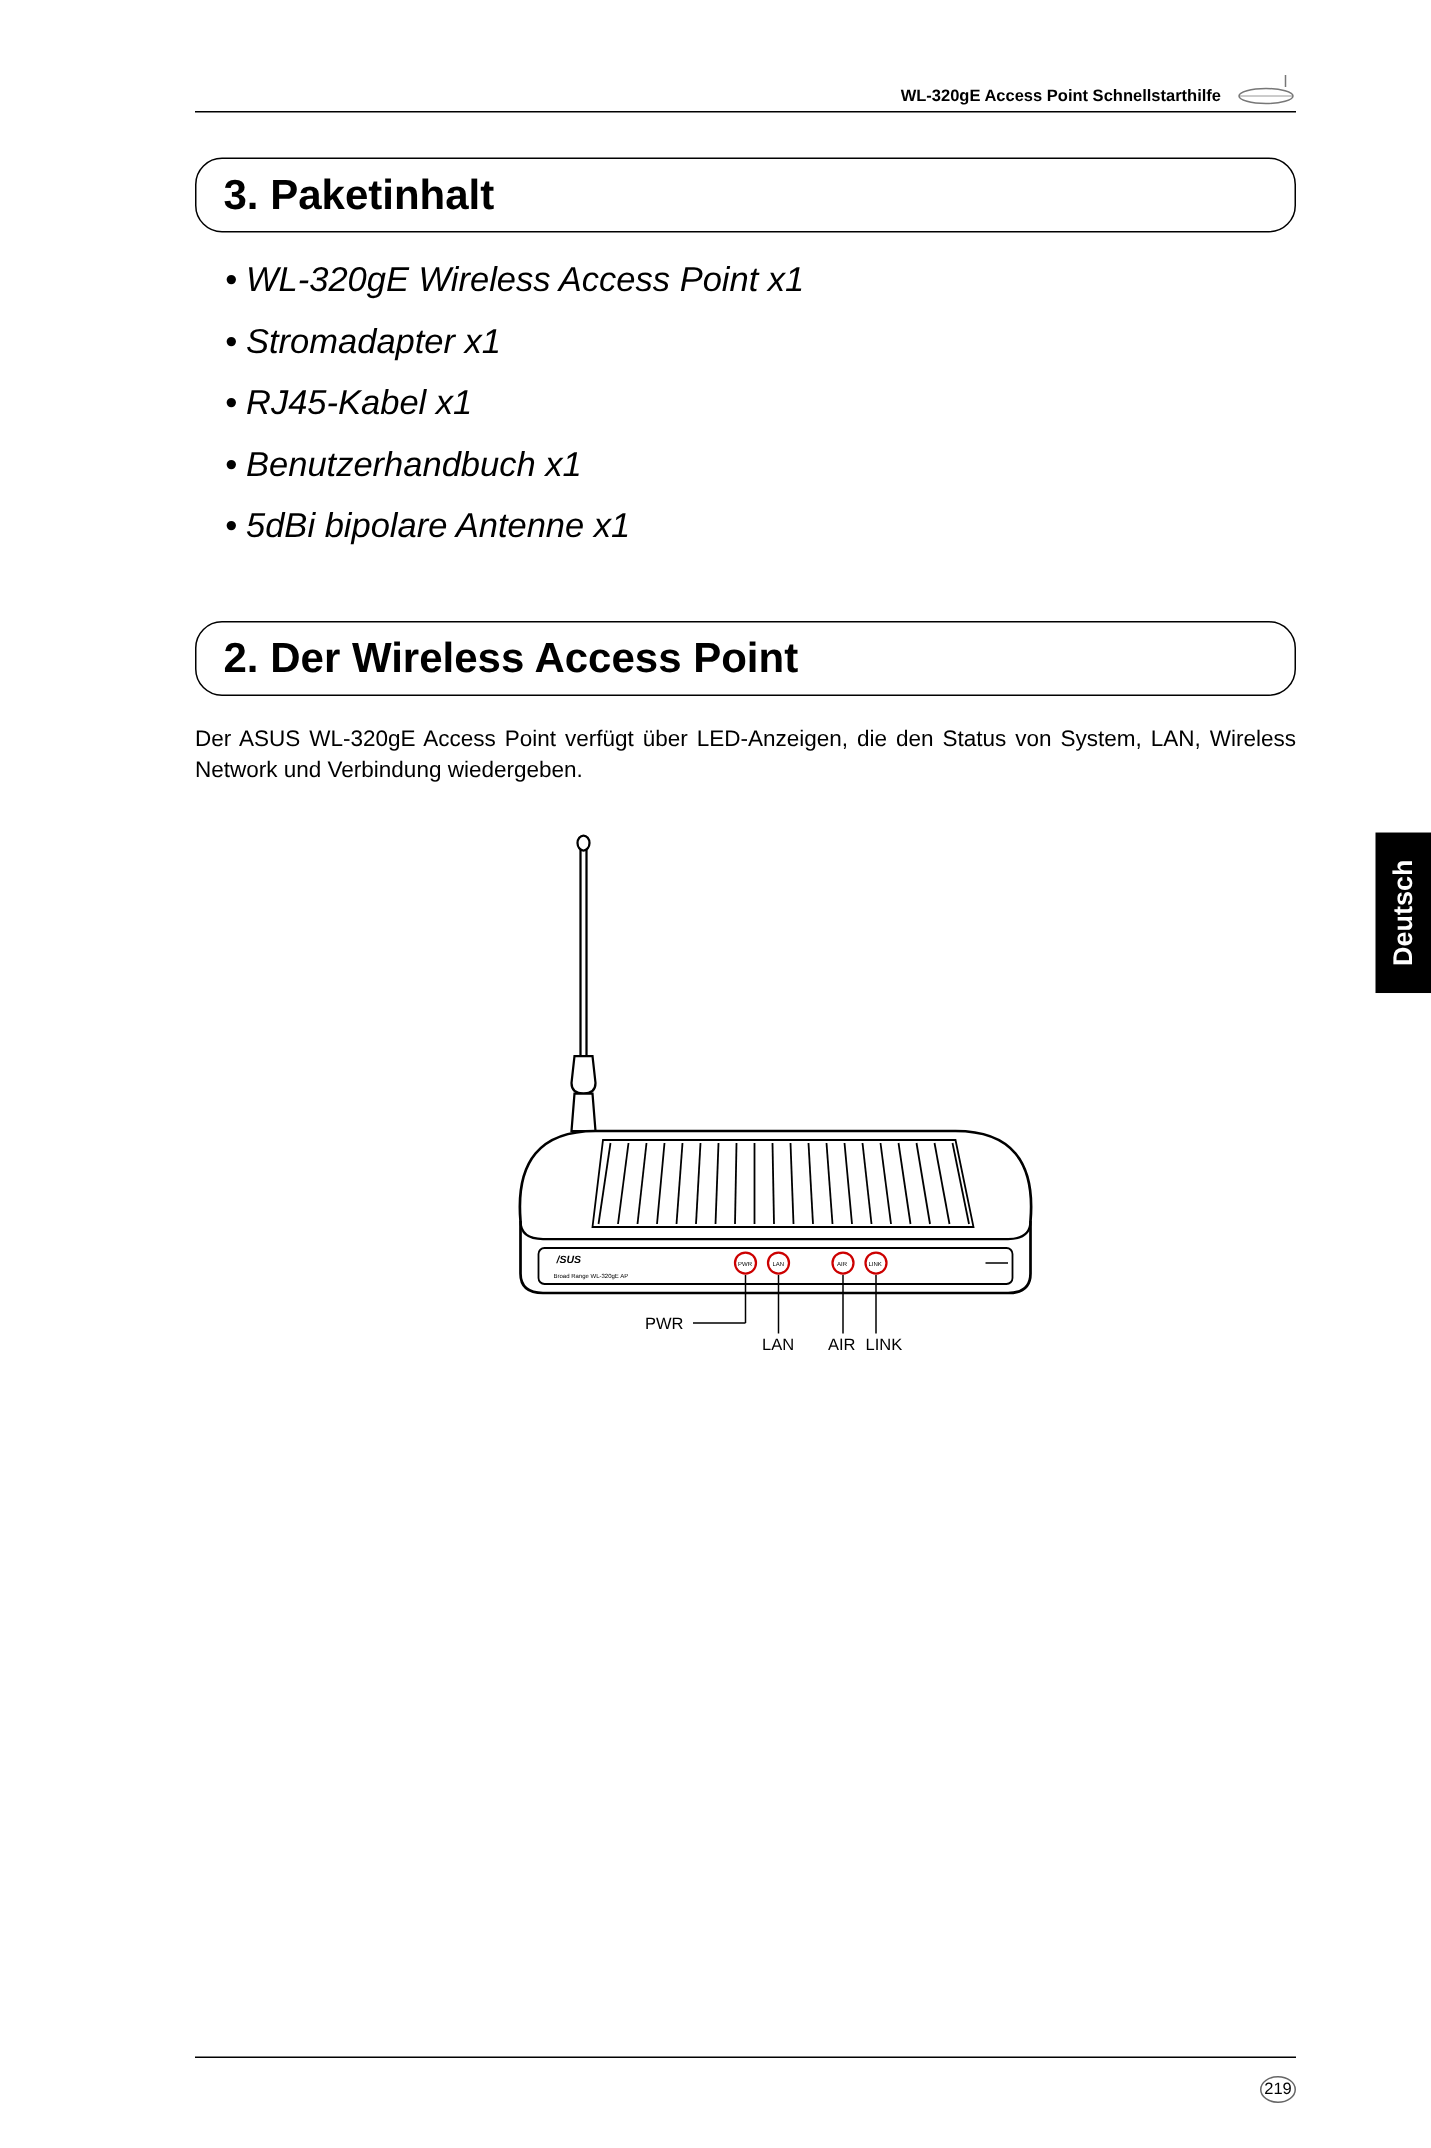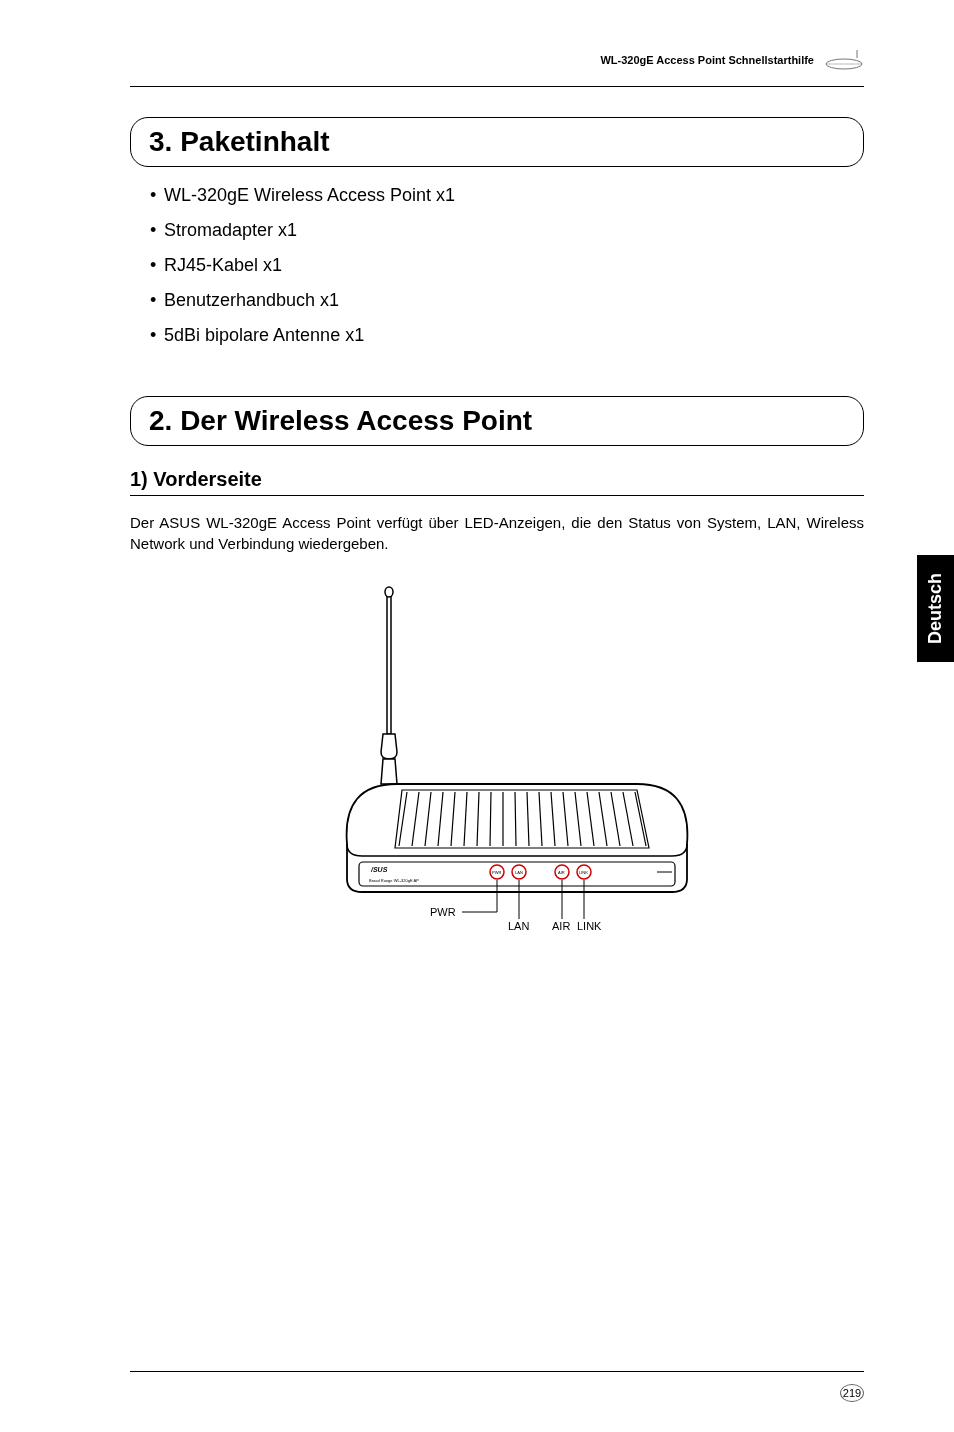--- a/index.html
+++ b/index.html
@@ -16,23 +16,23 @@
       color: #000;
     }
     .page-container {
       padding: 50px 90px 40px 130px;
       position: relative;
       height: 100%;
     }
     .header-row {
       display: flex;
       justify-content: flex-end;
-      align-items: center;
+      align-items: flex-end;
       border-bottom: 1px solid #000;
-      padding-bottom: 16px;
+      padding-bottom: 4px;
       margin-bottom: 30px;
     }
     .header-text {
       font-size: 11px;
       font-weight: bold;
       margin-right: 10px;
     }
     .header-icon {
       width: 40px;
       height: 20px;
@@ -46,24 +46,25 @@
     .section-title {
       font-size: 28px;
       font-weight: bold;
     }
     .bullet-list {
       list-style: none;
       padding-left: 20px;
       margin-bottom: 50px;
     }
     .bullet-list li {
-      font-size: 18px;
+      font-size: 23px;
       margin-bottom: 14px;
       position: relative;
       padding-left: 14px;
+      font-style: italic;
     }
     .bullet-list li::before {
       content: "•";
       position: absolute;
       left: 0;
       top: 0;
     }
     .subsection-title {
       font-size: 20px;
       font-weight: bold;
@@ -140,21 +141,20 @@
     <li>Stromadapter x1</li>
     <li>RJ45-Kabel x1</li>
     <li>Benutzerhandbuch x1</li>
     <li>5dBi bipolare Antenne x1</li>
   </ul>
 
   <div class="section-box">
     <div class="section-title">2. Der Wireless Access Point</div>
   </div>
 
-  <div class="subsection-title">1) Vorderseite</div>
 
   <p class="body-text">Der ASUS WL-320gE Access Point verfügt über LED-Anzeigen, die den Status von System, LAN, Wireless Network und Verbindung wiedergeben.</p>
 
   <div class="device-diagram">
     <svg width="420" height="380" viewBox="0 0 420 380">
 
       <path d="M 100 10 Q 98 6 102 6 Q 106 6 104 10 L 104 150 L 100 150 Z" fill="#fff" stroke="#000" stroke-width="1.5"></path>
       <ellipse cx="102" cy="8" rx="4" ry="5" fill="#fff" stroke="#000" stroke-width="1.5"></ellipse>
 
       <path d="M 96 150 L 108 150 L 110 168 Q 110 175 102 175 Q 94 175 94 168 Z" fill="#fff" stroke="#000" stroke-width="1.5"></path>

